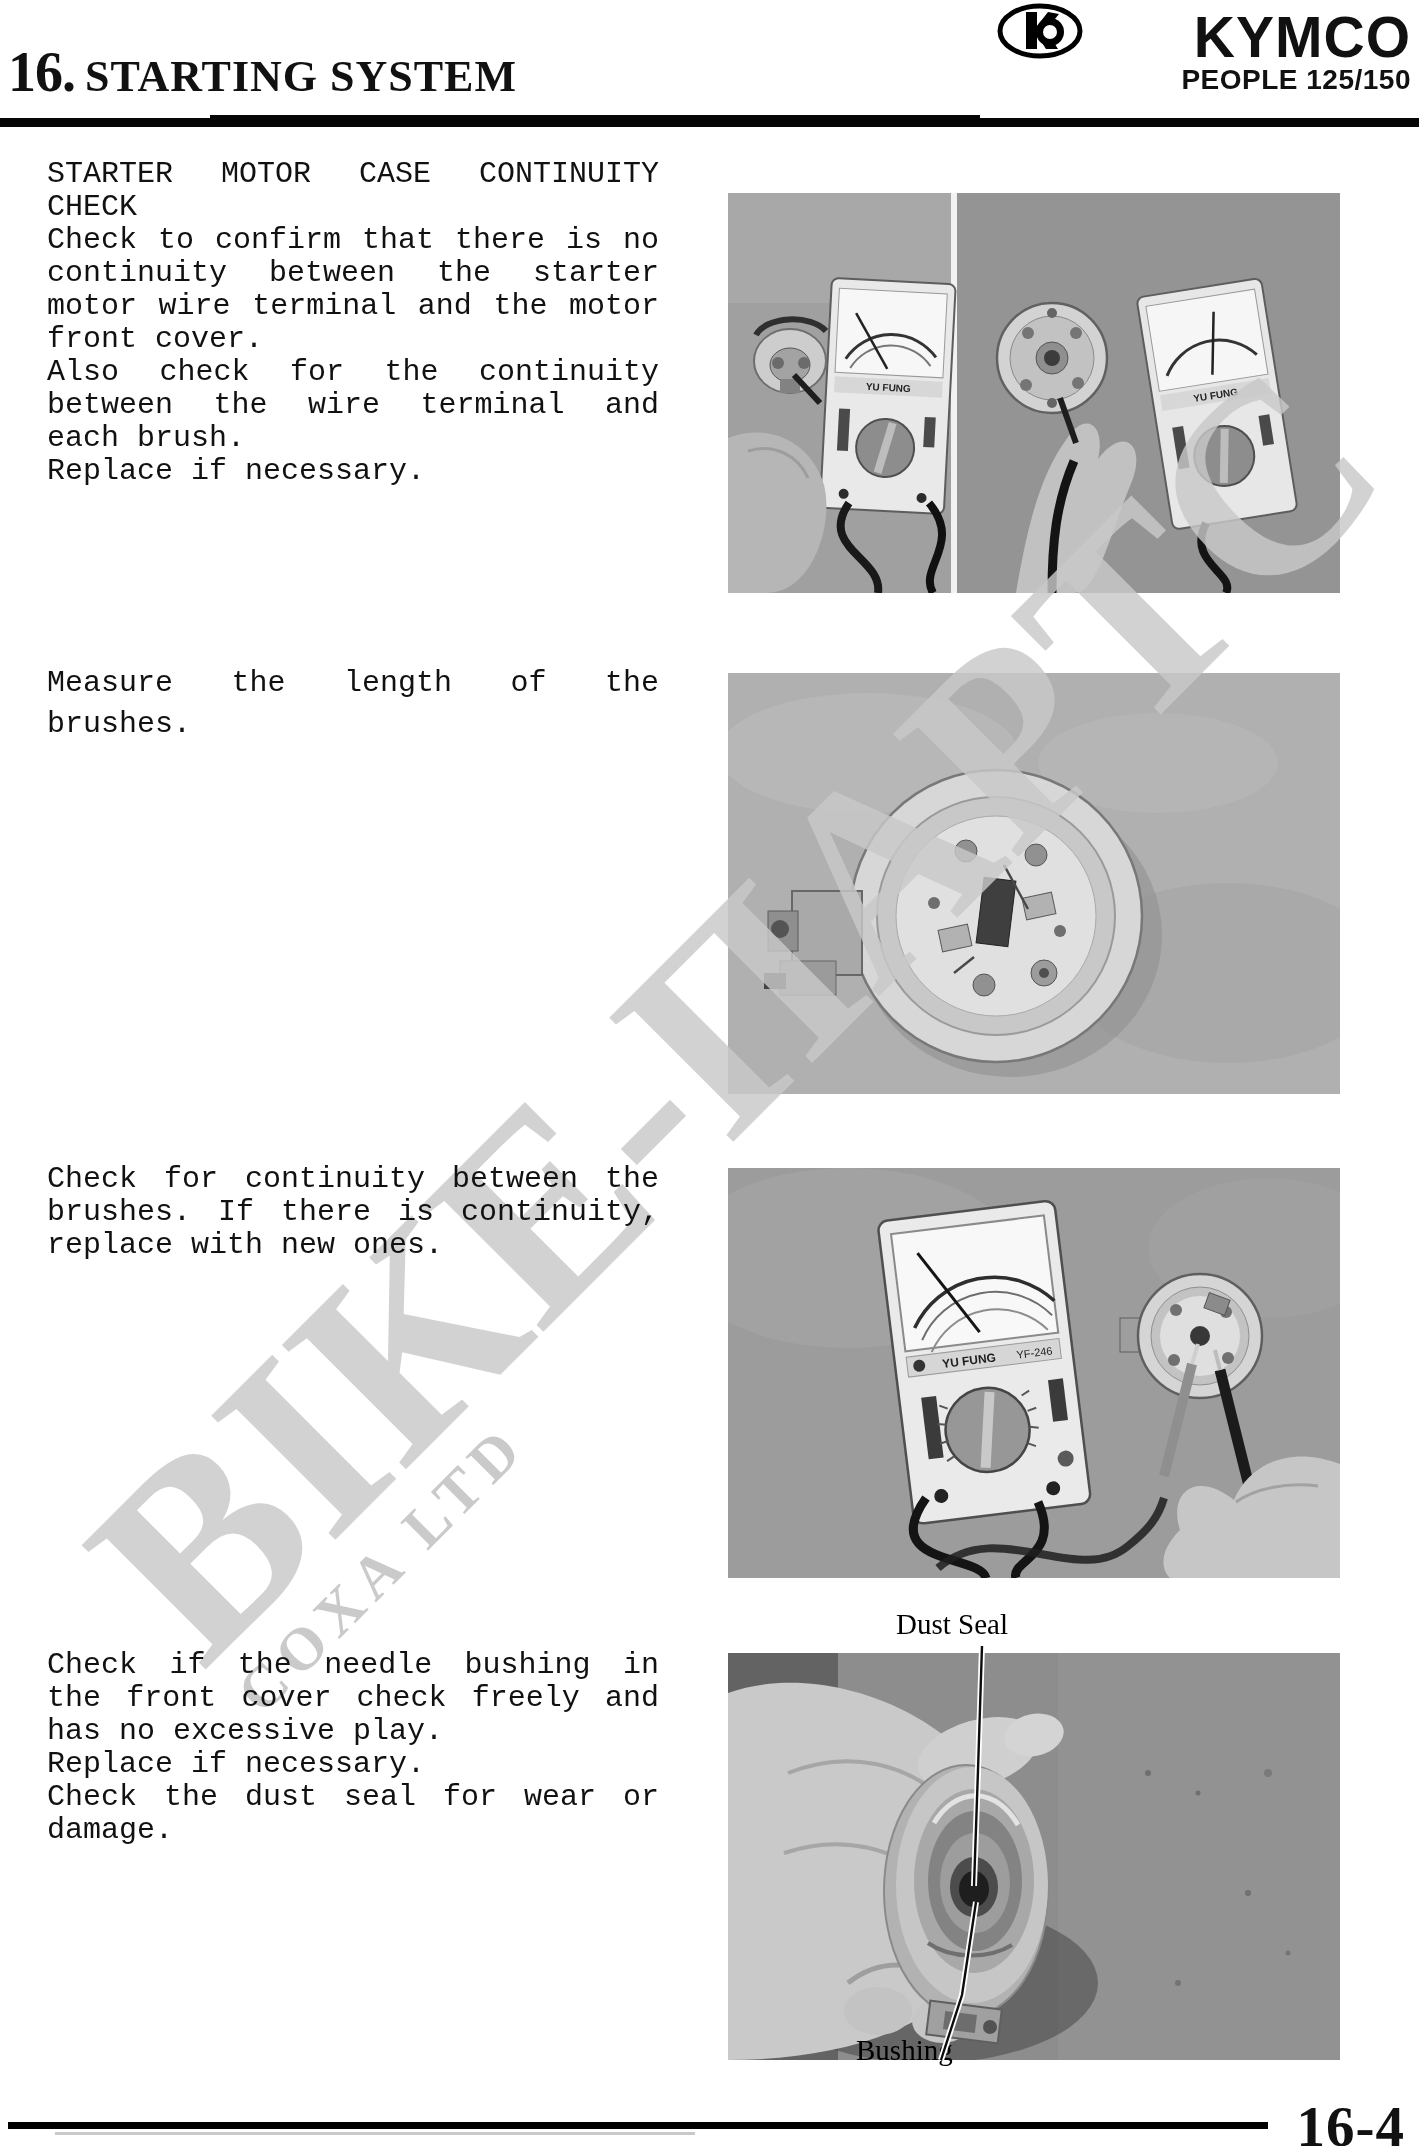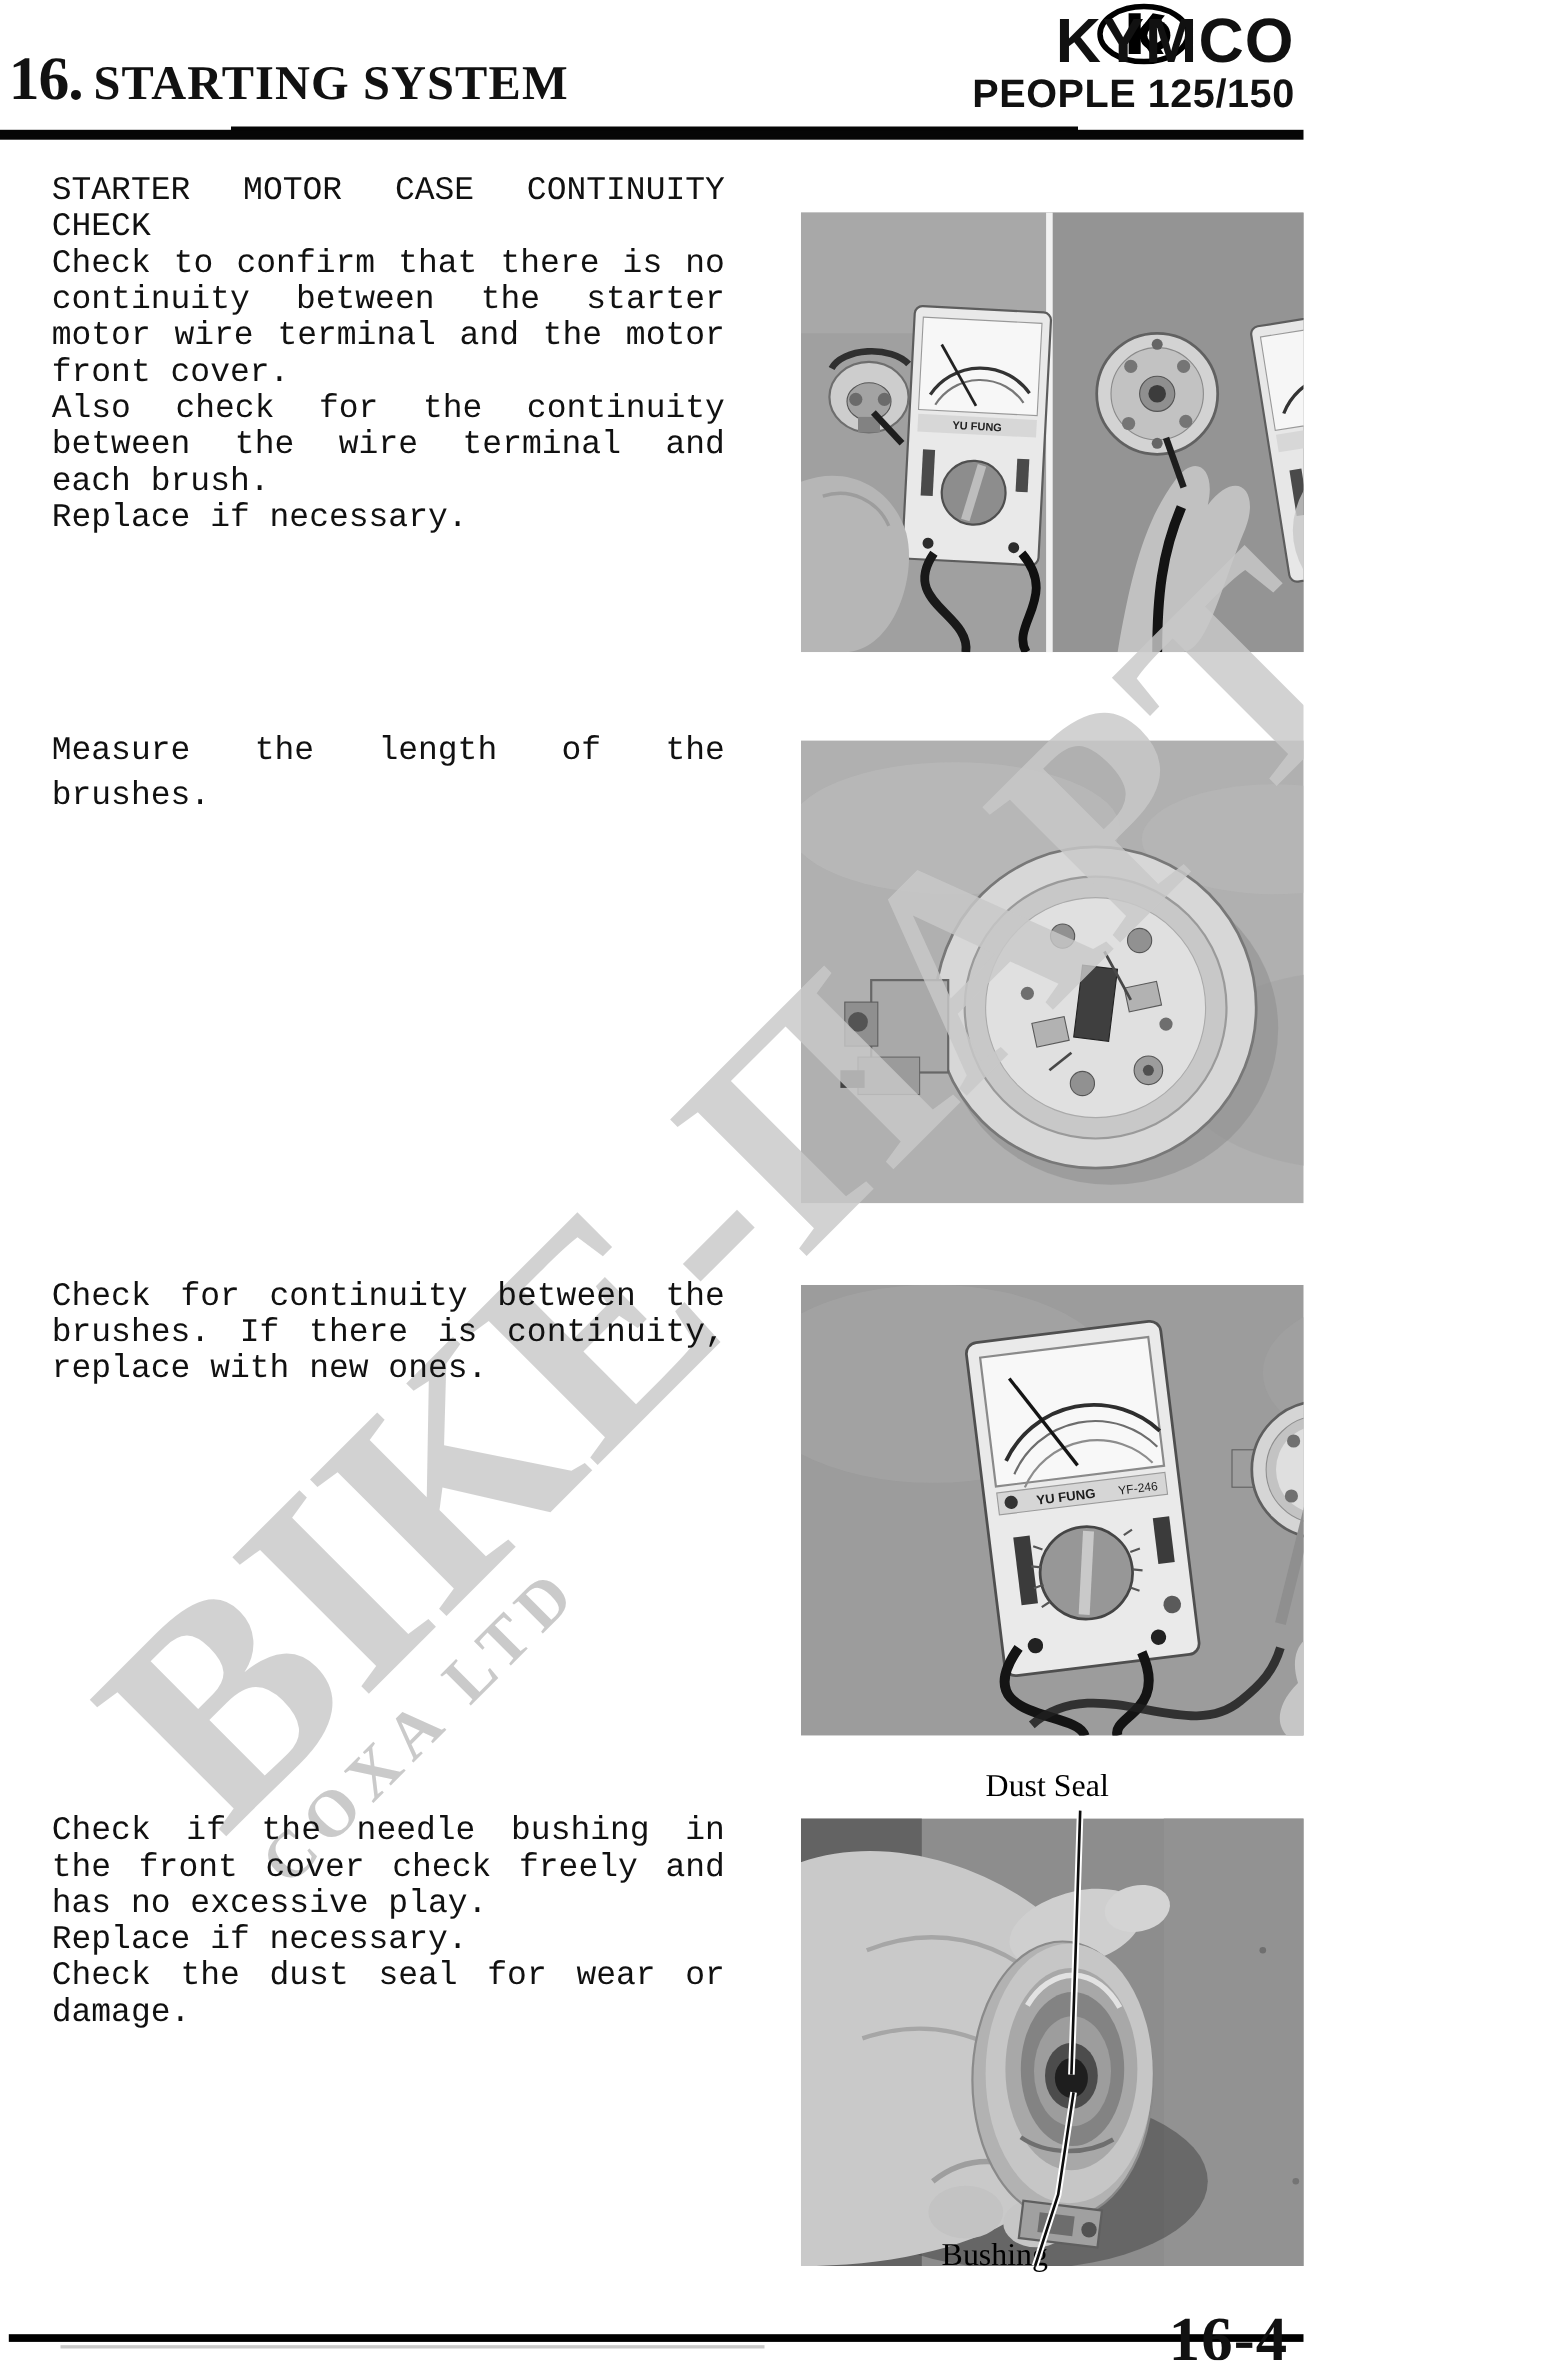--- a/index.html
+++ b/index.html
@@ -1,26 +1,26 @@
 <!DOCTYPE html>
 <html><head>
 <meta charset="utf-8">
 <style>
   html,body{margin:0;padding:0;background:#ffffff;}
-  .page{position:relative;width:1185px;height:2146px;background:#ffffff;overflow:hidden;
+  .page{position:relative;width:1419px;height:2146px;background:#ffffff;overflow:hidden;
         font-family:"Liberation Serif",serif;color:#111;}
   
   .chapter{position:absolute;left:8px;top:40px;z-index:30;white-space:nowrap;}
   .chapter-num{font-size:56px;font-weight:700;letter-spacing:-1px;}
   .chapter-title{font-size:44px;font-weight:700;letter-spacing:1px;margin-left:10px;}
   .kymco-logo{position:absolute;left:996px;top:2px;z-index:30;}
   .kymco-text{position:absolute;right:8px;top:4px;z-index:30;
         font-family:"Liberation Sans",sans-serif;font-weight:700;font-size:57px;letter-spacing:1px;}
   .model-text{position:absolute;right:8px;top:64px;z-index:30;
-        font-family:"Liberation Sans",sans-serif;font-weight:700;font-size:36px;letter-spacing:0.5px;}
+        font-family:"Liberation Sans",sans-serif;font-weight:700;font-size:28px;letter-spacing:0.5px;}
   .header-rule{position:absolute;left:0;top:118px;width:1419px;height:9px;background:#060606;z-index:30;}
   .header-rule2{position:absolute;left:210px;top:115px;width:770px;height:4px;background:#060606;z-index:30;}
   
   .col-sec{position:absolute;left:47px;width:612px;z-index:30;font-size:30px;line-height:33px;font-family:Liberation Mono, monospace;}
   .col-sec p{margin:0;text-align:justify;}
   .sec-heading{margin:0 0 21px 0;text-align:justify;font-weight:400;}
   #sec1{top:158px;}
   #sec2{top:663px;line-height:41px;}
   #sec3{top:1163px;}
   #sec4{top:1649px;}

